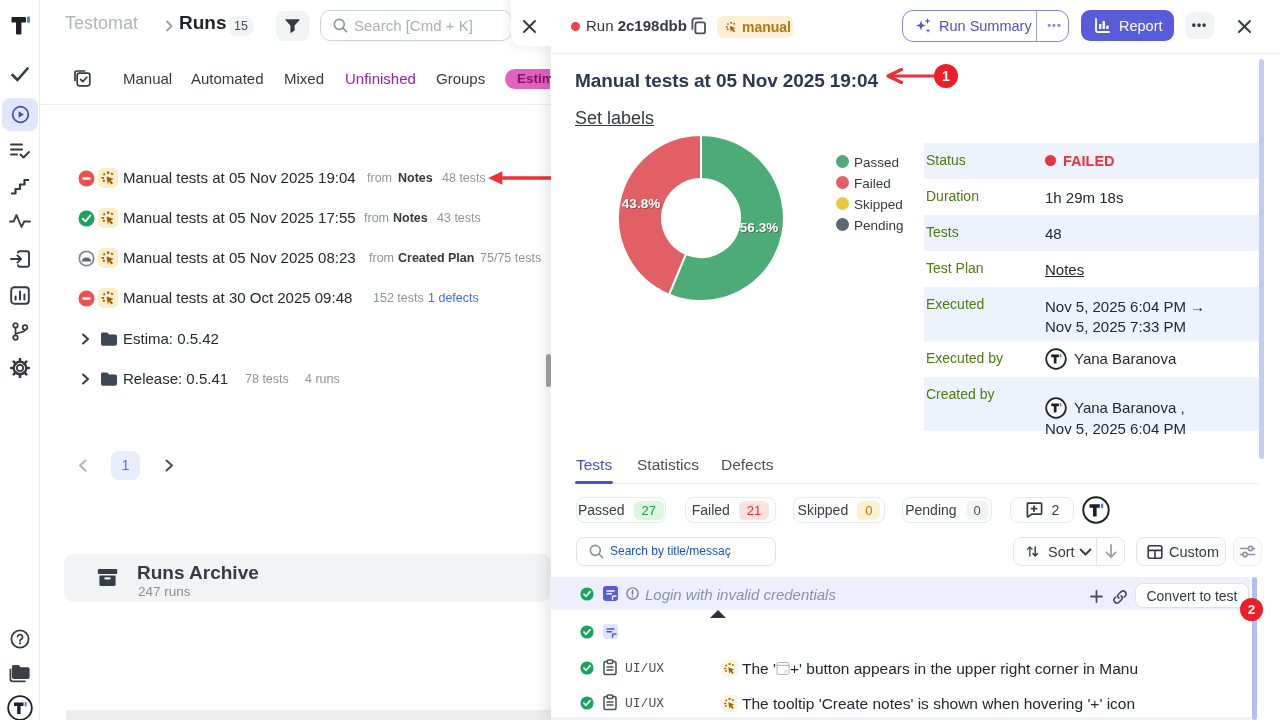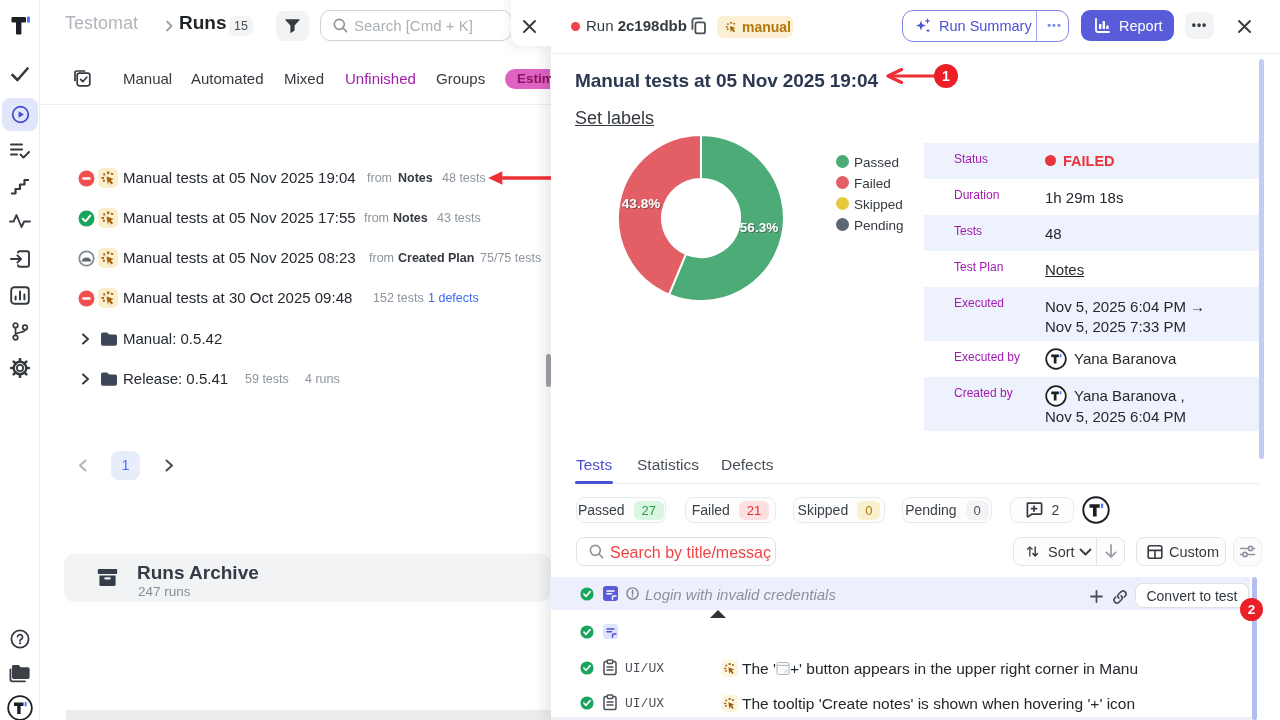--- a/index.html
+++ b/index.html
@@ -5,21 +5,21 @@
 *{margin:0;padding:0;box-sizing:border-box}
 body{font-family:"Liberation Sans",sans-serif;background:#fff}
 .app{position:relative;width:1280px;height:720px;overflow:hidden;background:#fff}
 .abs{position:absolute}
 .row-title{font-size:15px;color:#23292f}
 .sm{font-size:12.5px;color:#8d959d}
 .smb{font-size:12.5px;color:#343a40;font-weight:700}
 .chip{position:absolute;height:26px;border:1px solid #e7eaee;border-radius:8px;background:#fdfdfe;display:flex;align-items:center;justify-content:center;gap:9px;font-size:14px;color:#3a4047;font-weight:500}
 .badge{display:inline-block;border-radius:6px;font-size:13px;font-weight:500;padding:1px 8px;line-height:17px}
 .trow{position:absolute;left:924px;width:335px;display:flex}
-.tlabel{width:120px;padding:9px 0 0 30px;font-size:12px;color:#a21caf}
+.tlabel{width:120px;padding:9px 0 0 2px;font-size:14px;color:#4d7c0f}
 .tval{padding:10px 0 0 1px;font-size:15px;color:#23292f}
 </style>
 </head>
 <body>
 <div class="app">
 
 <div class="abs" style="left:0;top:0;width:40px;height:720px;background:#fff;border-right:1px solid #ebedef"></div>
 
 <svg class="abs" style="left:8px;top:14px" width="24" height="24" viewBox="0 0 24 24">
   <path d="M4 3 h13 a1 1 0 0 1 1 1 v3.4 a1 1 0 0 1 -1 1 h-3.6 v11 a1 1 0 0 1 -1 1 h-3.4 a1 1 0 0 1 -1-1 v-11 H4.5 a1 1 0 0 1 -1-1 V4 a1 1 0 0 1 .5-1 Z" fill="#1c1f23"></path>
@@ -193,29 +193,29 @@
 <div class="abs row-title" style="left:123px;top:289px">Manual tests at 30 Oct 2025 09:48</div>
 <div class="abs sm" style="left:373px;top:291px">152 tests</div>
 <div class="abs" style="left:428px;top:291px;font-size:12.5px;color:#3b6cf0">1 defects</div>
 
 <svg class="abs" style="left:80px;top:332px" width="11" height="14" viewBox="0 0 11 14">
       <path d="M3 2.5 l5 4.5 -5 4.5" stroke="#343a40" stroke-width="2" fill="none" stroke-linecap="round" stroke-linejoin="round"></path>
     </svg>
 <svg class="abs" style="left:100px;top:331px" width="18" height="16" viewBox="0 0 18 16">
       <path d="M1 3.2 A1.8 1.8 0 0 1 2.8 1.4 h4.4 l2 2.1 h6 A1.8 1.8 0 0 1 17 5.3 v7.5 a2 2 0 0 1 -2 2 H3 a2 2 0 0 1 -2 -2 Z" fill="#3d4657"></path>
     </svg>
-<div class="abs row-title" style="left:123px;top:330px">Manual: 0.5.42</div>
+<div class="abs row-title" style="left:123px;top:330px">Estima: 0.5.42</div>
 <svg class="abs" style="left:80px;top:372px" width="11" height="14" viewBox="0 0 11 14">
       <path d="M3 2.5 l5 4.5 -5 4.5" stroke="#343a40" stroke-width="2" fill="none" stroke-linecap="round" stroke-linejoin="round"></path>
     </svg>
 <svg class="abs" style="left:100px;top:371px" width="18" height="16" viewBox="0 0 18 16">
       <path d="M1 3.2 A1.8 1.8 0 0 1 2.8 1.4 h4.4 l2 2.1 h6 A1.8 1.8 0 0 1 17 5.3 v7.5 a2 2 0 0 1 -2 2 H3 a2 2 0 0 1 -2 -2 Z" fill="#3d4657"></path>
     </svg>
 <div class="abs row-title" style="left:123px;top:370px">Release: 0.5.41</div>
-<div class="abs sm" style="left:245px;top:372px">59 tests</div>
+<div class="abs sm" style="left:245px;top:372px">78 tests</div>
 <div class="abs sm" style="left:305px;top:372px">4 runs</div>
 
 <svg class="abs" style="left:77px;top:458px" width="12" height="15" viewBox="0 0 12 15">
       <path d="M8.5 2.5 L3 7.5 l5.5 5" stroke="#adb5bd" stroke-width="2" fill="none" stroke-linecap="round" stroke-linejoin="round"></path>
     </svg>
 <div class="abs" style="left:111px;top:451px;width:29px;height:29px;background:#e8edfc;border-radius:8px;text-align:center;line-height:29px;font-size:14.5px;color:#4c6ef5">1</div>
 <svg class="abs" style="left:163px;top:458px" width="12" height="15" viewBox="0 0 12 15">
       <path d="M3.5 2.5 L9 7.5 l-5.5 5" stroke="#495057" stroke-width="2" fill="none" stroke-linecap="round" stroke-linejoin="round"></path>
     </svg>
 
@@ -331,21 +331,21 @@
 <div class="trow" style="top:341px;height:36px">
       <div class="tlabel">Executed by</div>
       <div class="tval" style="padding-top:7px"><svg width="22" height="22" viewBox="0 0 26 26" style="vertical-align:-6px;margin-right:7px">
           <circle cx="13" cy="13" r="11.6" stroke="#1c1f23" stroke-width="2" fill="#fff"></circle>
           <path d="M7.4 7.6 h9 v3.2 h-2.8 v7.6 h-3.2 v-7.6 H7.4 Z" fill="#1c1f23"></path>
           <rect x="17.4" y="7" width="2" height="4.2" rx="0.9" fill="#4d7cfe"></rect>
         </svg>Yana Baranova</div>
     </div>
 <div class="trow" style="top:377px;height:54px;background:#eef2fc">
       <div class="tlabel">Created by</div>
-      <div class="tval" style="padding-top:8px;line-height:19px"><svg width="22" height="22" viewBox="0 0 26 26" style="vertical-align:-6px;margin-right:7px">
+      <div class="tval" style="padding-top:20px;line-height:19px"><svg width="22" height="22" viewBox="0 0 26 26" style="vertical-align:-6px;margin-right:7px">
           <circle cx="13" cy="13" r="11.6" stroke="#1c1f23" stroke-width="2" fill="#fff"></circle>
           <path d="M7.4 7.6 h9 v3.2 h-2.8 v7.6 h-3.2 v-7.6 H7.4 Z" fill="#1c1f23"></path>
           <rect x="17.4" y="7" width="2" height="4.2" rx="0.9" fill="#4d7cfe"></rect>
         </svg>Yana Baranova ,<br>Nov 5, 2025 6:04 PM</div>
     </div>
 
 <div class="abs" style="left:575px;top:483px;width:684px;height:1px;background:#e9ecef"></div>
 <div class="abs" style="left:576px;top:456px;font-size:15.5px;font-weight:500;color:#4a4fd3">Tests</div>
 <div class="abs" style="left:575px;top:481px;width:38px;height:3px;background:#4a4fd3;border-radius:2px"></div>
 <div class="abs" style="left:637px;top:456px;font-size:15.5px;color:#495057">Statistics</div>
@@ -363,21 +363,21 @@
       <circle cx="13" cy="13" r="11.8" stroke="#1c1f23" stroke-width="1.8" fill="#fff"></circle>
       <path d="M7 7.6 h9.5 v3.4 h-2.9 v8 h-3.4 v-8 H7 Z" fill="#1c1f23"></path>
       <rect x="17.6" y="7" width="2.1" height="4.4" rx="0.9" fill="#4d7cfe"></rect>
     </svg>
 
 <div class="abs" style="left:576px;top:537px;width:200px;height:29px;border:1px solid #dee2e6;border-radius:8px;background:#fff"></div>
 <svg class="abs" style="left:589px;top:544px" width="15" height="15" viewBox="0 0 15 15">
       <circle cx="6.3" cy="6.3" r="5" stroke="#8e959c" stroke-width="1.7" fill="none"></circle>
       <path d="M10 10 l3.6 3.6" stroke="#8e959c" stroke-width="1.7" stroke-linecap="round"></path>
     </svg>
-<div class="abs" style="left:610px;top:544px;font-size:16px;color:#ef4444">Search by title/messaç</div>
+<div class="abs" style="left:610px;top:544px;font-size:12px;color:#1d4ed8">Search by title/messaç</div>
 
 <div class="abs" style="left:1013px;top:537px;width:112px;height:29px;border:1px solid #e1e5e9;border-radius:8px;background:#fdfdfe"></div>
 <div class="abs" style="left:1096px;top:537px;width:1px;height:29px;background:#e1e5e9"></div>
 <svg class="abs" style="left:1024px;top:543px" width="17" height="17" viewBox="0 0 19 19">
       <path d="M6.5 14.5 V4.5 m-2.6 2.6 L6.5 4.4 l2.6 2.7" stroke="#343a40" stroke-width="1.6" fill="none" stroke-linecap="round" stroke-linejoin="round" opacity=".85"></path>
       <path d="M12.5 4.5 v10 M9.9 11.8 l2.6 2.7 2.6-2.7" stroke="#343a40" stroke-width="1.6" fill="none" stroke-linecap="round" stroke-linejoin="round"></path>
     </svg>
 <div class="abs" style="left:1048px;top:544px;font-size:14.5px;color:#343a40">Sort</div>
 <svg class="abs" style="left:1079px;top:548px" width="13" height="9" viewBox="0 0 13 9">
       <path d="M1.5 1.5 l5 5 5-5" stroke="#343a40" stroke-width="1.8" fill="none" stroke-linecap="round" stroke-linejoin="round"></path>

